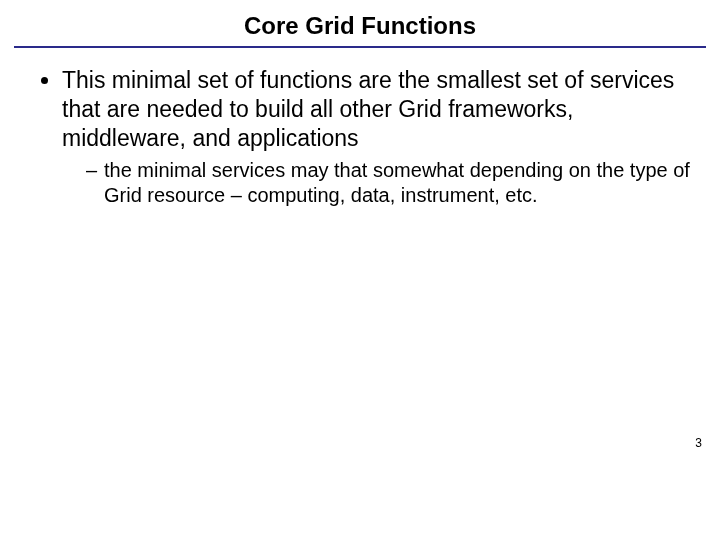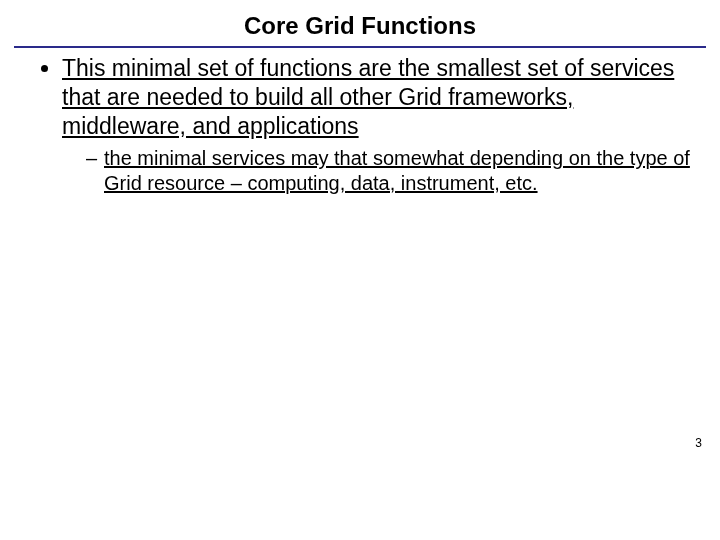--- a/index.html
+++ b/index.html
@@ -25,22 +25,21 @@
     font-size: 24px;
     padding-top: 12px;
     padding-bottom: 6px;
   }
   .title-rule {
     border: none;
     border-top: 2px solid #2a2a8a;
     margin: 0 14px 0 14px;
   }
   .body {
-    padding: 6px 30px 0 30px;
-    text-decoration: underline;
+    padding: 18px 30px 0 30px;
   }
   ul.level1 {
     list-style-type: disc;
     margin: 0;
     padding-left: 32px;
     font-size: 23px;
     line-height: 1.25;
   }
   ul.level1 > li {
     margin-bottom: 6px;

